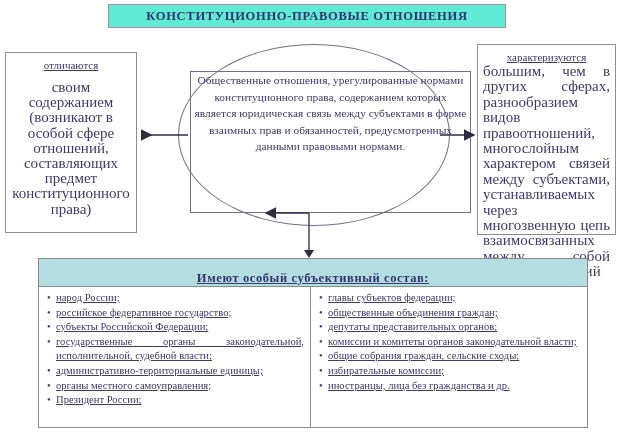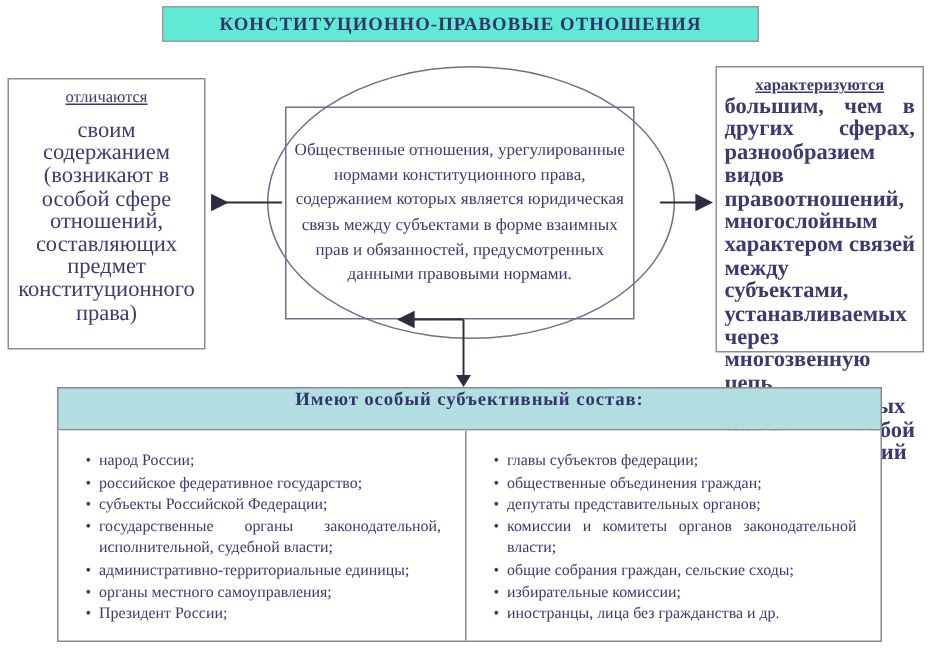--- a/index.html
+++ b/index.html
@@ -57,21 +57,20 @@
     left: 5px;
     top: 52px;
     width: 132px;
     height: 181px;
   }
   .box-right {
     left: 477px;
     top: 44px;
     width: 139px;
     height: 191px;
-    font-weight: bold;
   }
   .side-head {
     text-align: center;
     font-size: 11px;
     text-decoration: underline;
     margin-bottom: 9px;
     color: #3a3a6e;
   }
   .box-right .side-head { margin-bottom: 1px; }
   .side-body {
@@ -95,27 +94,26 @@
     height: 182px;
     border: 1px solid #6f6f8a;
     border-radius: 50%;
     background: transparent;
     box-sizing: border-box;
   }
   .center-rect {
     position: absolute;
     left: 190px;
     top: 71px;
-    width: 233px;
+    width: 281px;
     height: 142px;
     border: 1px solid #6f6f8a;
     background: transparent;
     box-sizing: border-box;
     display: flex;
-    align-items: center;
     justify-content: center;
   }
   .center-text {
     font-size: 11.4px;
     line-height: 16.6px;
     text-align: center;
     color: #3a3a6e;
     padding: 0 2px;
   }
 
@@ -133,22 +131,23 @@
   .bottom-head {
     position: absolute;
     left: 38px;
     top: 258px;
     width: 550px;
     height: 29px;
     border: 1px solid #8a8a8a;
     background: #b3dee1;
     box-sizing: border-box;
     display: flex;
-    align-items: flex-start;
+    align-items: flex-end;
     justify-content: center;
+    text-decoration: underline;
   }
   .bottom-head-text {
     font-size: 12.5px;
     font-weight: bold;
     letter-spacing: 0.6px;
     color: #34346b;
   }
   .bottom-table {
     position: absolute;
     left: 38px;
@@ -166,23 +165,24 @@
     padding: 4px 6px 3px 8px;
   }
   .col-left {
     width: 273px;
     border-right: 1px solid #8a8a8a;
   }
   .col-right {
     width: 277px;
   }
   .col ul {
-    margin: 10px;
+    margin: 0;
     padding: 0;
     list-style: none;
+    text-decoration: underline;
   }
   .col li {
     font-size: 10.6px;
     line-height: 14.6px;
     color: #3a3a6e;
     text-align: justify;
     text-indent: 0;
     padding-left: 9px;
     position: relative;
   }

